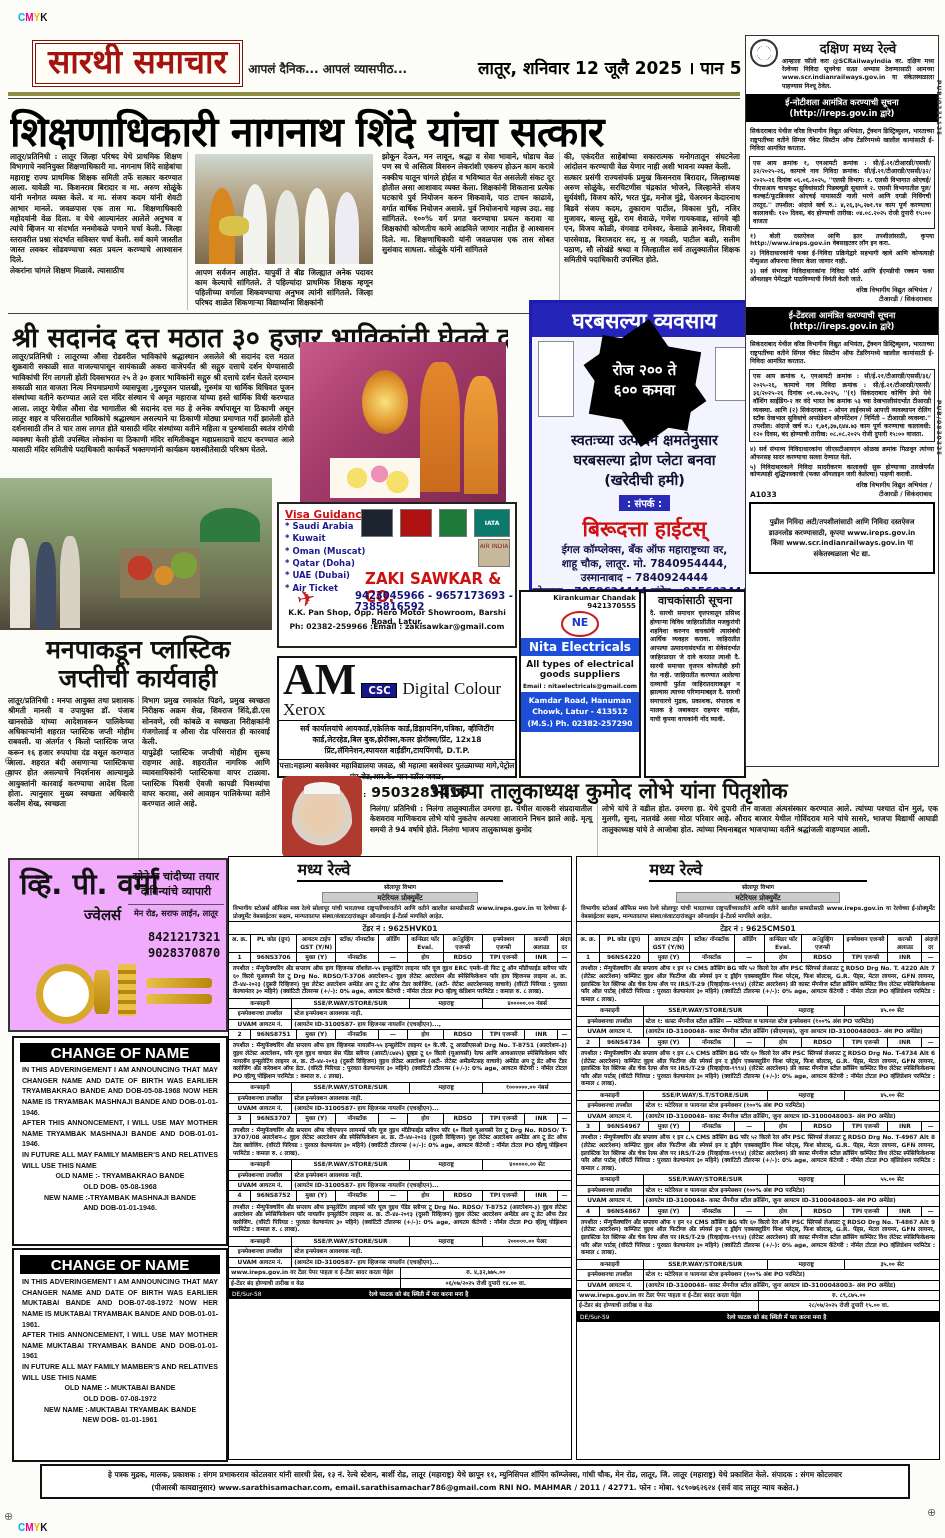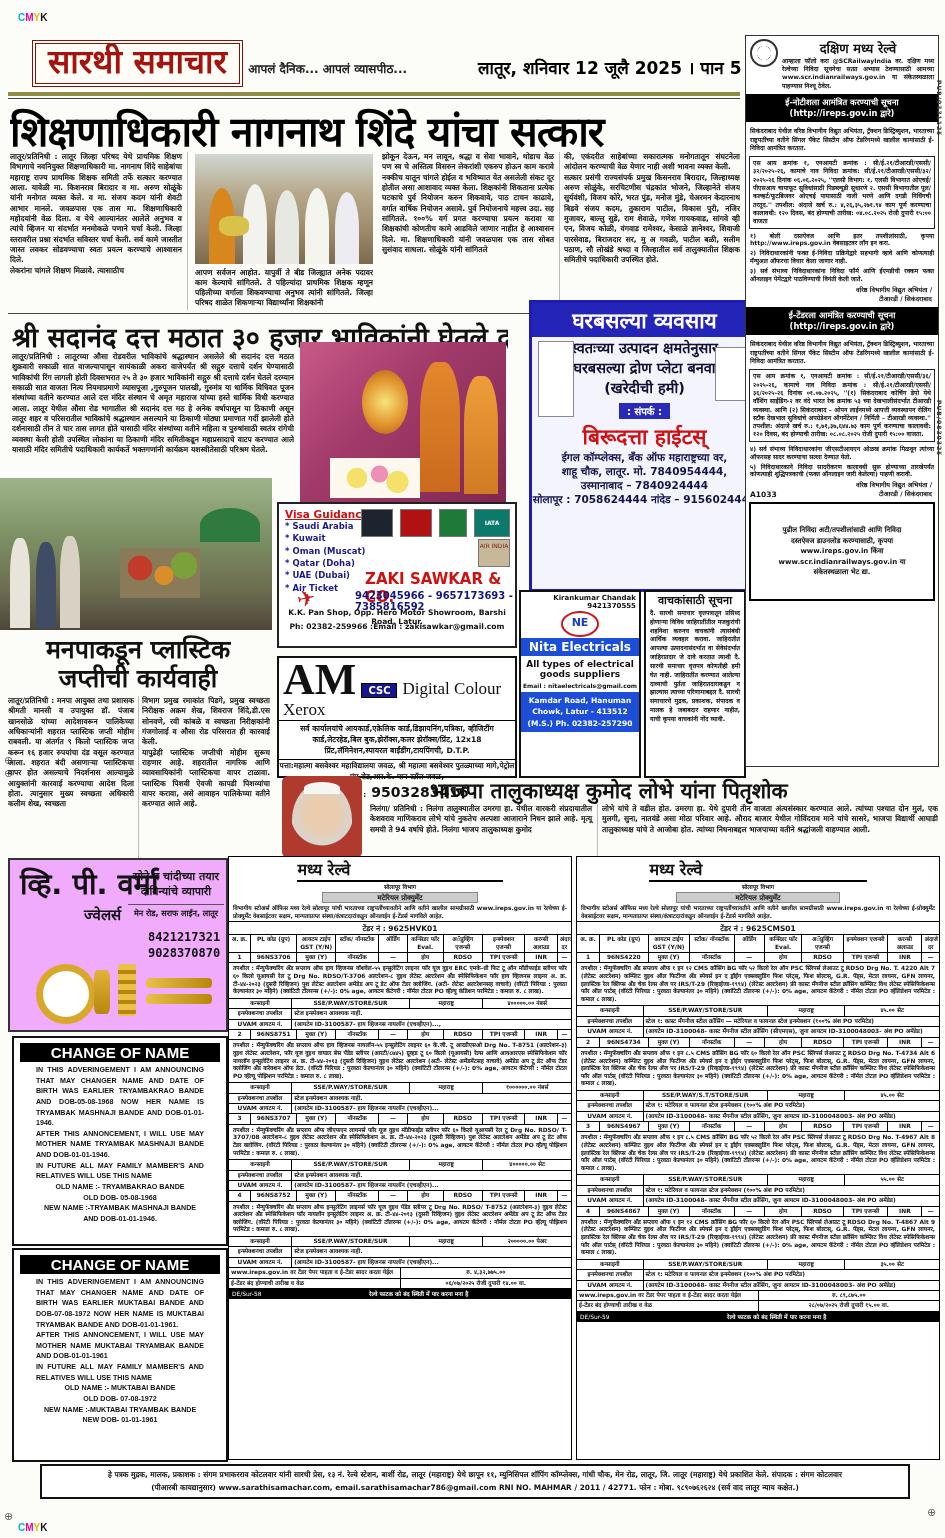--- a/index.html
+++ b/index.html
@@ -69,32 +69,32 @@
   
   .verma{border:2px solid #333;background:#f0abfc;}
   .verma-brand{font-size:29px;font-weight:bold;line-height:1;}
   .verma-sub{font-size:15px;font-weight:bold;}
   .verma-tag{font-size:11px;font-weight:bold;line-height:1.35;}
   .verma-ph{font-size:12px;font-weight:bold;font-family:"DejaVu Sans Mono",monospace;}
   .gold{position:absolute;border-radius:50%;}
   
   .con{border:2px solid #111;background:#fff;}
   .con-head{background:#000;color:#fff;font-family:"Liberation Sans",sans-serif;font-weight:bold;font-size:15px;text-align:center;margin:5px 6px 3px;padding:1px 0;}
-  .con-body{font-family:"Liberation Sans",sans-serif;font-size:7.1px;font-weight:bold;line-height:1.5;padding:0 22px;text-align:justify;}
+  .con-body{font-family:"Liberation Sans",sans-serif;font-size:7.1px;font-weight:bold;line-height:1.5;padding:0 8px;text-align:justify;}
   .con-lines{font-family:"Liberation Sans",sans-serif;font-size:7.1px;font-weight:bold;line-height:1.5;text-align:center;}
   
   .scr{border:1px solid #333;background:#fff;font-size:6.2px;}
   .scr-title{font-size:13px;font-weight:bold;}
   .scr-follow{font-size:6.1px;line-height:1.35;font-weight:600;}
   .scr-bhead{background:#000;color:#fff;text-align:center;font-weight:bold;font-size:8.3px;line-height:1.35;padding:3px 2px;margin:3px 0;}
   .scr-body{font-size:6.15px;line-height:1.35;font-weight:600;text-align:justify;padding:2px 4px;}
   .scr-box{border:1px solid #222;margin:2px 3px;padding:2px 3px;font-size:6.15px;line-height:1.35;font-weight:bold;text-align:justify;}
   .scr-item{font-size:6.1px;line-height:1.3;font-weight:600;text-align:justify;padding:1px 4px;}
   .scr-sign{font-size:6.4px;font-weight:bold;text-align:right;padding:1px 6px;}
-  .scr-foot{border:2px solid #000;margin:3px;padding:21px;font-size:7px;font-weight:bold;text-align:center;line-height:1.5;}
+  .scr-foot{border:2px solid #000;margin:3px;padding:13px;font-size:7px;font-weight:bold;text-align:center;line-height:1.5;}
   .pub-vert{position:absolute;writing-mode:vertical-rl;font-size:6px;font-weight:bold;color:#333;letter-spacing:1px;}
   
   .tender{border:1.5px solid #000;background:#fff;overflow:hidden;}
   .t-rail{font-size:16px;font-weight:bold;border-bottom:2px solid #000;width:60%;margin:1px auto 1px;}
   .t-div{font-size:5.8px;text-align:center;font-weight:600;}
   .t-dept{font-size:7px;font-weight:bold;text-align:center;background:#ccc;width:45%;margin:1px auto;border:1px solid #888;}
   .t-intro{font-size:5.9px;line-height:1.3;font-weight:600;text-align:justify;padding:1px 4px;}
   .t-no{font-size:7.5px;font-weight:bold;text-align:center;border-top:1px solid #000;border-bottom:1px solid #000;padding:1px 0;}
   .ttable{width:100%;}
   .trow{display:flex;border-bottom:1px solid #000;align-items:stretch;}
@@ -164,20 +164,24 @@
     <div class="idol" style="left:62px;top:28px;width:46px;height:64px;"></div>
     <div class="abs" style="left:120px;top:20px;width:40px;height:130px;background:linear-gradient(180deg,#e4872c,#c96a1d);border-radius:40% 40% 0 0;"></div>
     <div class="abs" style="left:164px;top:34px;width:34px;height:118px;background:linear-gradient(180deg,#ef9d3a,#d07a22);border-radius:40% 40% 0 0;"></div>
     <div class="abs" style="left:30px;top:116px;width:90px;height:40px;background:radial-gradient(circle at 30% 50%,#f5e06a 15%,transparent 16%),radial-gradient(circle at 55% 40%,#ef8fb5 15%,transparent 16%),radial-gradient(circle at 75% 60%,#f5e06a 15%,transparent 16%),#fdf8ee;"></div>
   </div>
 
   <div class="abs biz" style="left:513px;top:300px;width:225px;height:286px;">
     <div class="biz-head">घरबसल्या व्यवसाय</div>
     <div class="prod" style="left:6px;top:38px;height:74px;"></div>
     <div class="prod" style="right:6px;top:44px;height:52px;"></div>
+    <div class="burst">
+        <div class="burst-t">रोज २०० ते
+६०० कमवा</div>
+      </div>
     <div class="biz-line">स्वतःच्या उत्पादन क्षमतेनुसार</div>
     <div class="biz-line">घरबसल्या द्रोण प्लेटा बनवा</div>
     <div class="biz-line">(खरेदीची हमी)</div>
     <div class="ctr" style="margin:3px 0;"><span class="biz-contact">: संपर्क :</span></div>
     <div class="biz-brand">बिरूदत्ता हाईटस्</div>
     <div class="biz-addr">ईगल कॉम्प्लेक्स, बँक ऑफ महाराष्ट्रच्या वर,</div>
     <div class="biz-addr">शाहू चौक, लातूर. मो. 7840954444,</div>
     <div class="biz-addr">उस्मानाबाद – 7840924444</div>
     <div class="biz-addr">सोलापूर : 7058624444   नांदेड – 9156024444</div>
   </div>

